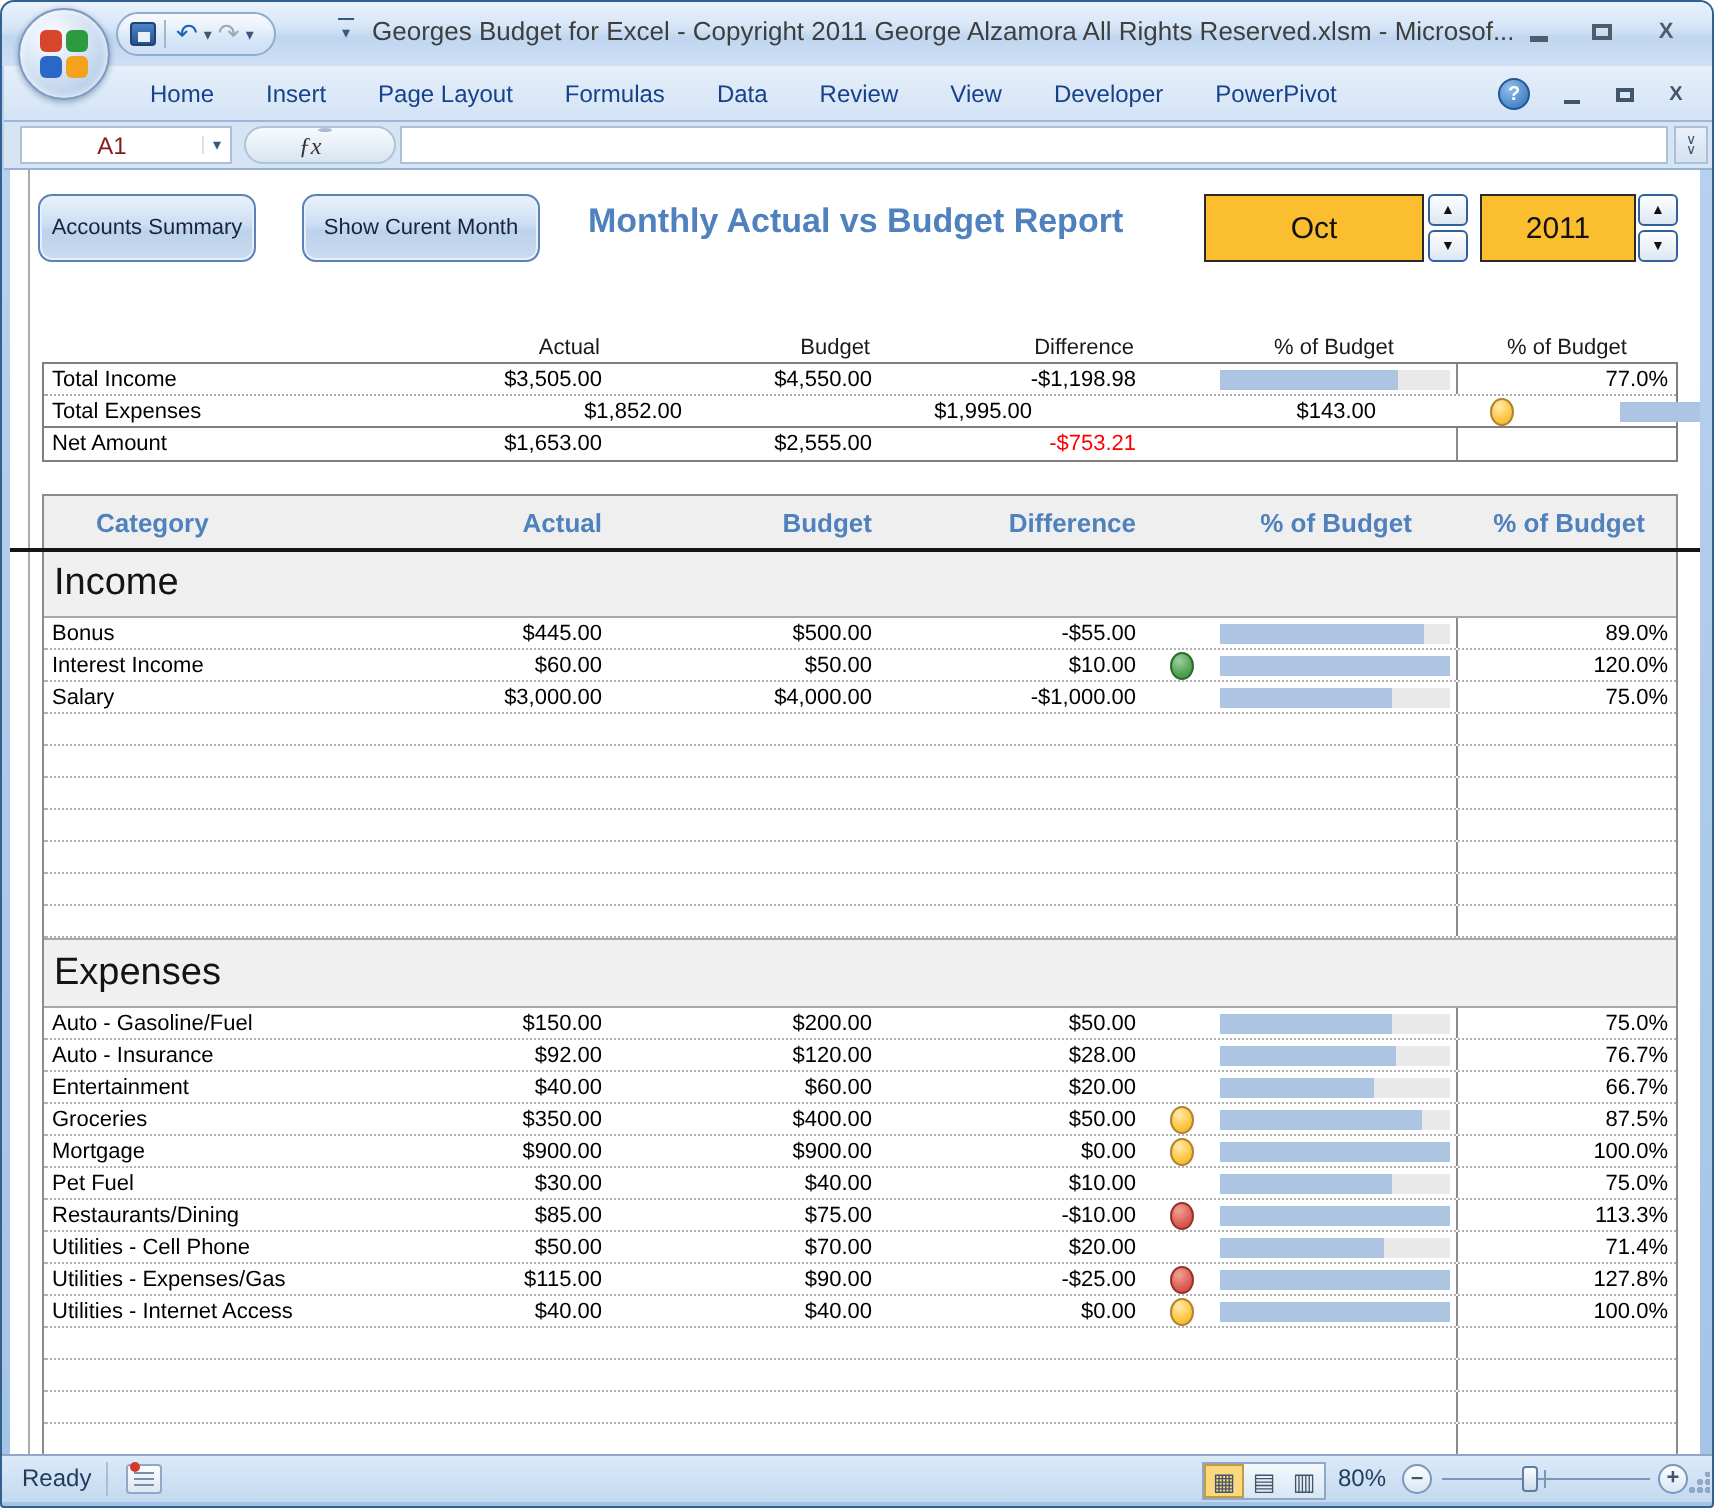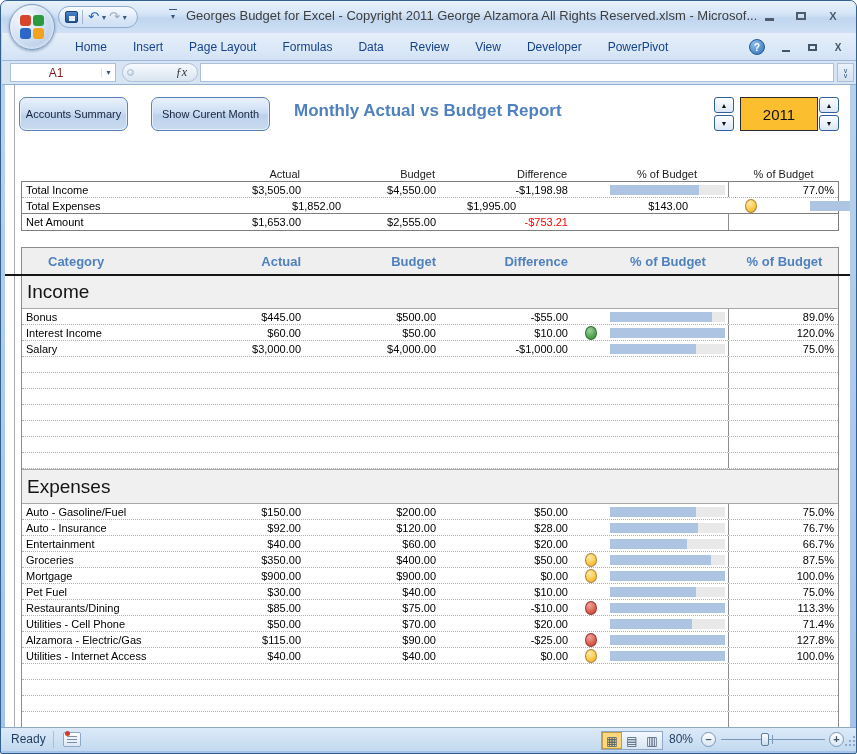--- a/index.html
+++ b/index.html
@@ -55,21 +55,21 @@
 
   
   .formulabar{position:absolute;left:1px;top:60px;width:855px;height:24px;background:#D6E4F4;
               border-bottom:1px solid #94B2D4;display:flex;align-items:center;}
   .namebox{position:absolute;left:8px;top:2px;width:106px;height:19px;background:#fff;
            border:1px solid #ACC1D9;display:flex;align-items:center;}
   .namebox .ref{flex:1;text-align:center;font-size:12px;color:#7f1d1d;}
   .namebox .nb-caret{width:14px;font-size:8px;color:#3A587A;text-align:center;border-left:1px solid #D7E2EE;}
   .fxpill{position:absolute;left:120px;top:2px;width:76px;height:19px;border-radius:10px;
           background:linear-gradient(#F7FAFD,#D9E5F1);border:1px solid #AFC3DA;
-          display:flex;align-items:center;}
+          display:flex;align-items:center;flex-direction:column;}
   .fxdot{width:7px;height:7px;border-radius:50%;background:radial-gradient(circle at 35% 30%,#F2F6FA,#B9C9DA);margin-left:4px;border:1px solid #AABCCF;}
   .fxlabel{flex:1;text-align:right;padding-right:10px;font-size:12px;font-style:italic;
            font-family:"Liberation Serif","DejaVu Serif",serif;color:#333;}
   .fieldbar{position:absolute;left:198px;top:2px;width:634px;height:19px;background:#fff;
             border:1px solid #ACC1D9;font-size:12px;padding:2px 4px;color:#000;}
   .fb-expand{position:absolute;right:3px;top:2px;width:17px;height:19px;border:1px solid #ACC1D9;
              background:linear-gradient(#EAF1FA,#D4E2F2);display:flex;flex-direction:column;
              align-items:center;justify-content:center;color:#3A587A;}
   .fb-expand span{font-size:7px;line-height:5px;}
 
@@ -238,20 +238,21 @@
   </div>
 
   <div class="sheet">
     <div class="freeze-v"></div>
     <div class="freeze-h"></div>
 
     <div class="xlbtn btn-accounts">Accounts Summary</div>
     <div class="xlbtn btn-month">Show Curent Month</div>
     <div class="report-title">Monthly Actual vs Budget Report</div>
 
+    <div class="goldbox gold-month">Oct</div>
     <div class="spinner spin-month">
       <span class="spinbtn">▲</span>
       <span class="spinbtn">▼</span>
     </div>
     <div class="goldbox gold-year">2011</div>
     <div class="spinner spin-year">
       <span class="spinbtn">▲</span>
       <span class="spinbtn">▼</span>
     </div>
 
@@ -526,21 +527,21 @@
             <div class="c c-difference">$20.00</div>
             <div class="c c-icon"></div>
             <div class="c c-bar">
               <div class="track">
                 <div class="fill" style="width: 71.4%;"></div>
               </div>
             </div>
             <div class="c c-pct">71.4%</div>
           </div>
           <div class="trow">
-            <div class="c c-label">Alzamora - Electric/Gas</div>
+            <div class="c c-label">Utilities - Expenses/Gas</div>
             <div class="c c-actual">$115.00</div>
             <div class="c c-budget">$90.00</div>
             <div class="c c-difference">-$25.00</div>
             <div class="c c-icon">
               <span class="dot dot-red"></span>
             </div>
             <div class="c c-bar">
               <div class="track">
                 <div class="fill" style="width: 100%;"></div>
               </div>

